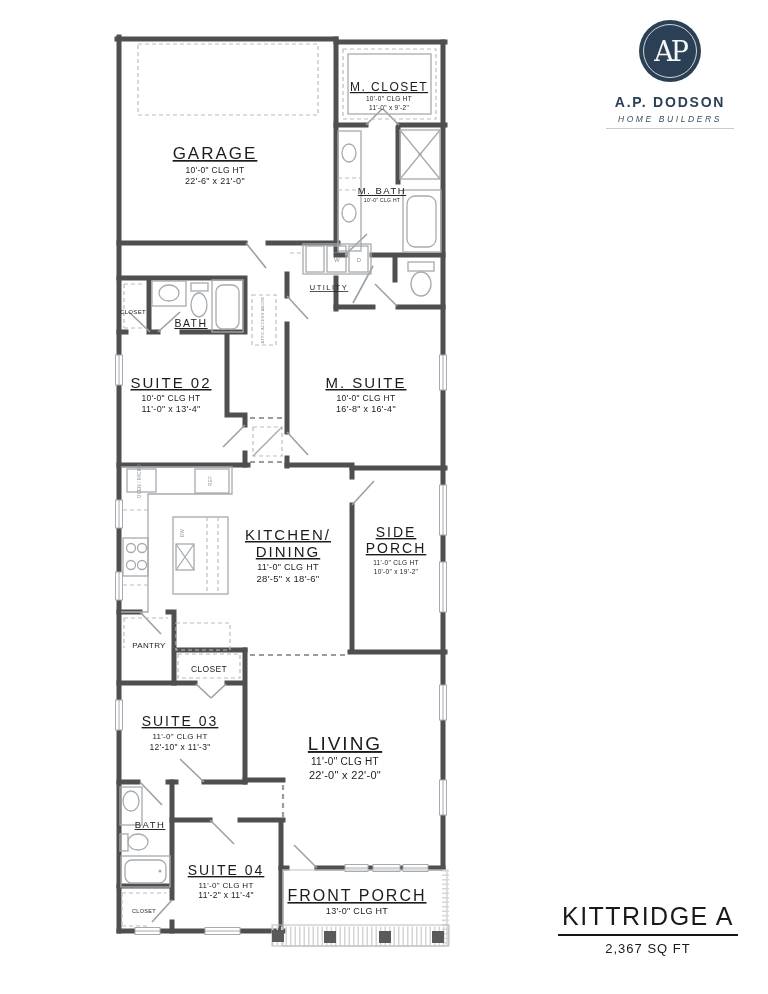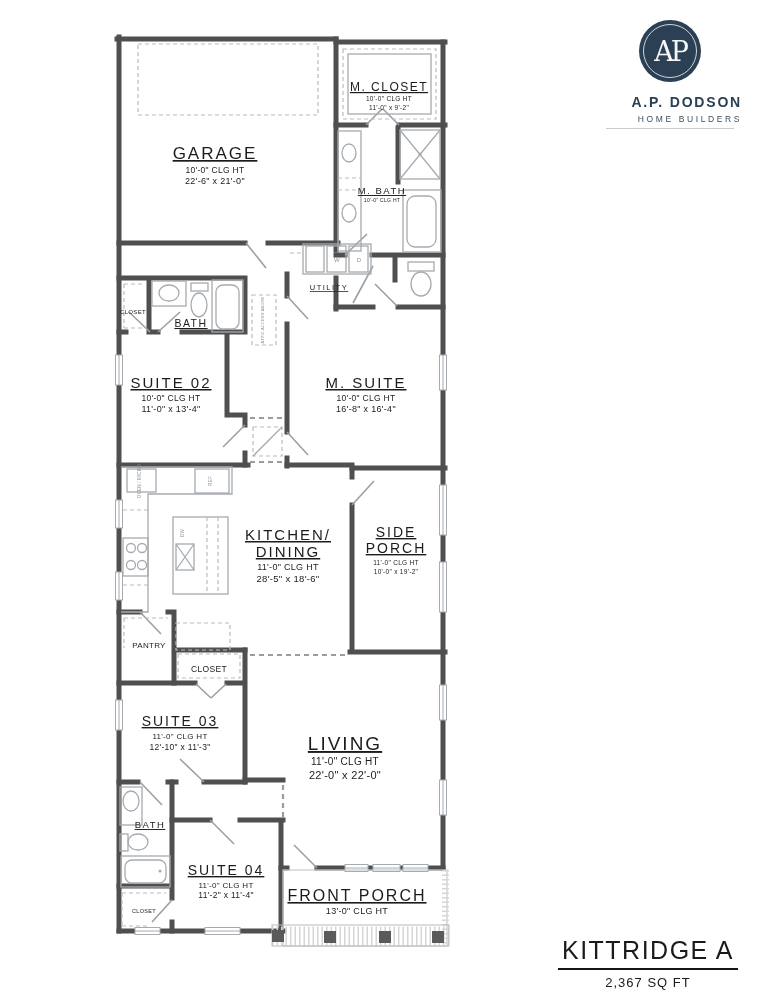--- a/index.html
+++ b/index.html
@@ -1,28 +1,28 @@
 <!DOCTYPE html>
 <html><head>
 <meta charset="utf-8">
 <style>
   html,body{margin:0;padding:0;background:#ffffff;}
   .page{position:relative;width:768px;height:994px;background:#fff;overflow:hidden;
         font-family:"Liberation Sans",sans-serif;}
   
-  .logo{position:absolute;left:598px;top:20px;width:144px;text-align:right;}
+  .logo{position:absolute;left:598px;top:20px;width:144px;text-align:center;}
   .logo-circle{position:relative;width:62px;height:62px;margin:0 auto;border-radius:50%;}
   .logo-ring{position:absolute;inset:4px;border:1.5px solid #cfd6dc;border-radius:50%;}
   .logo-mono{position:absolute;inset:0;display:flex;align-items:center;justify-content:center;
              font-family:"DejaVu Serif",serif;font-size:27px;color:#f5f6f7;letter-spacing:-3px;}
   .logo-name{margin-top:12px;font-size:14px;font-weight:bold;letter-spacing:1.8px;}
-  .logo-tag{margin-top:4px;font-size:8.5px;letter-spacing:2.6px;color:#39505f;}
+  .logo-tag{margin-top:4px;font-size:8.5px;letter-spacing:2.6px;color:#39505f;font-style:italic;}
   .logo-rule{margin:4px auto 0;width:128px;border-top:1px solid #cccccc;}
   
-  .titleblock{position:absolute;left:540px;top:936px;width:216px;text-align:center;color:#1a1a1a;}
+  .titleblock{position:absolute;left:540px;top:902px;width:216px;text-align:center;color:#1a1a1a;}
   .plan-name{display:inline-block;font-size:25px;letter-spacing:1.5px;
              border-bottom:2.5px solid #151515;padding:0 4px 3px;}
   .plan-area{margin-top:5px;font-size:13px;letter-spacing:1px;}
   
   svg{position:absolute;left:0;top:0;}
   svg text{font-family:"Liberation Sans",sans-serif;fill:#1c1c1c;text-anchor:middle;}
   .t-title{letter-spacing:1.5px;text-decoration:underline;}
   .t-big{letter-spacing:2px;text-decoration:underline;}
   .t-sub{letter-spacing:0.3px;}
   .t-tiny{fill:#8d9297;letter-spacing:0.2px;}

